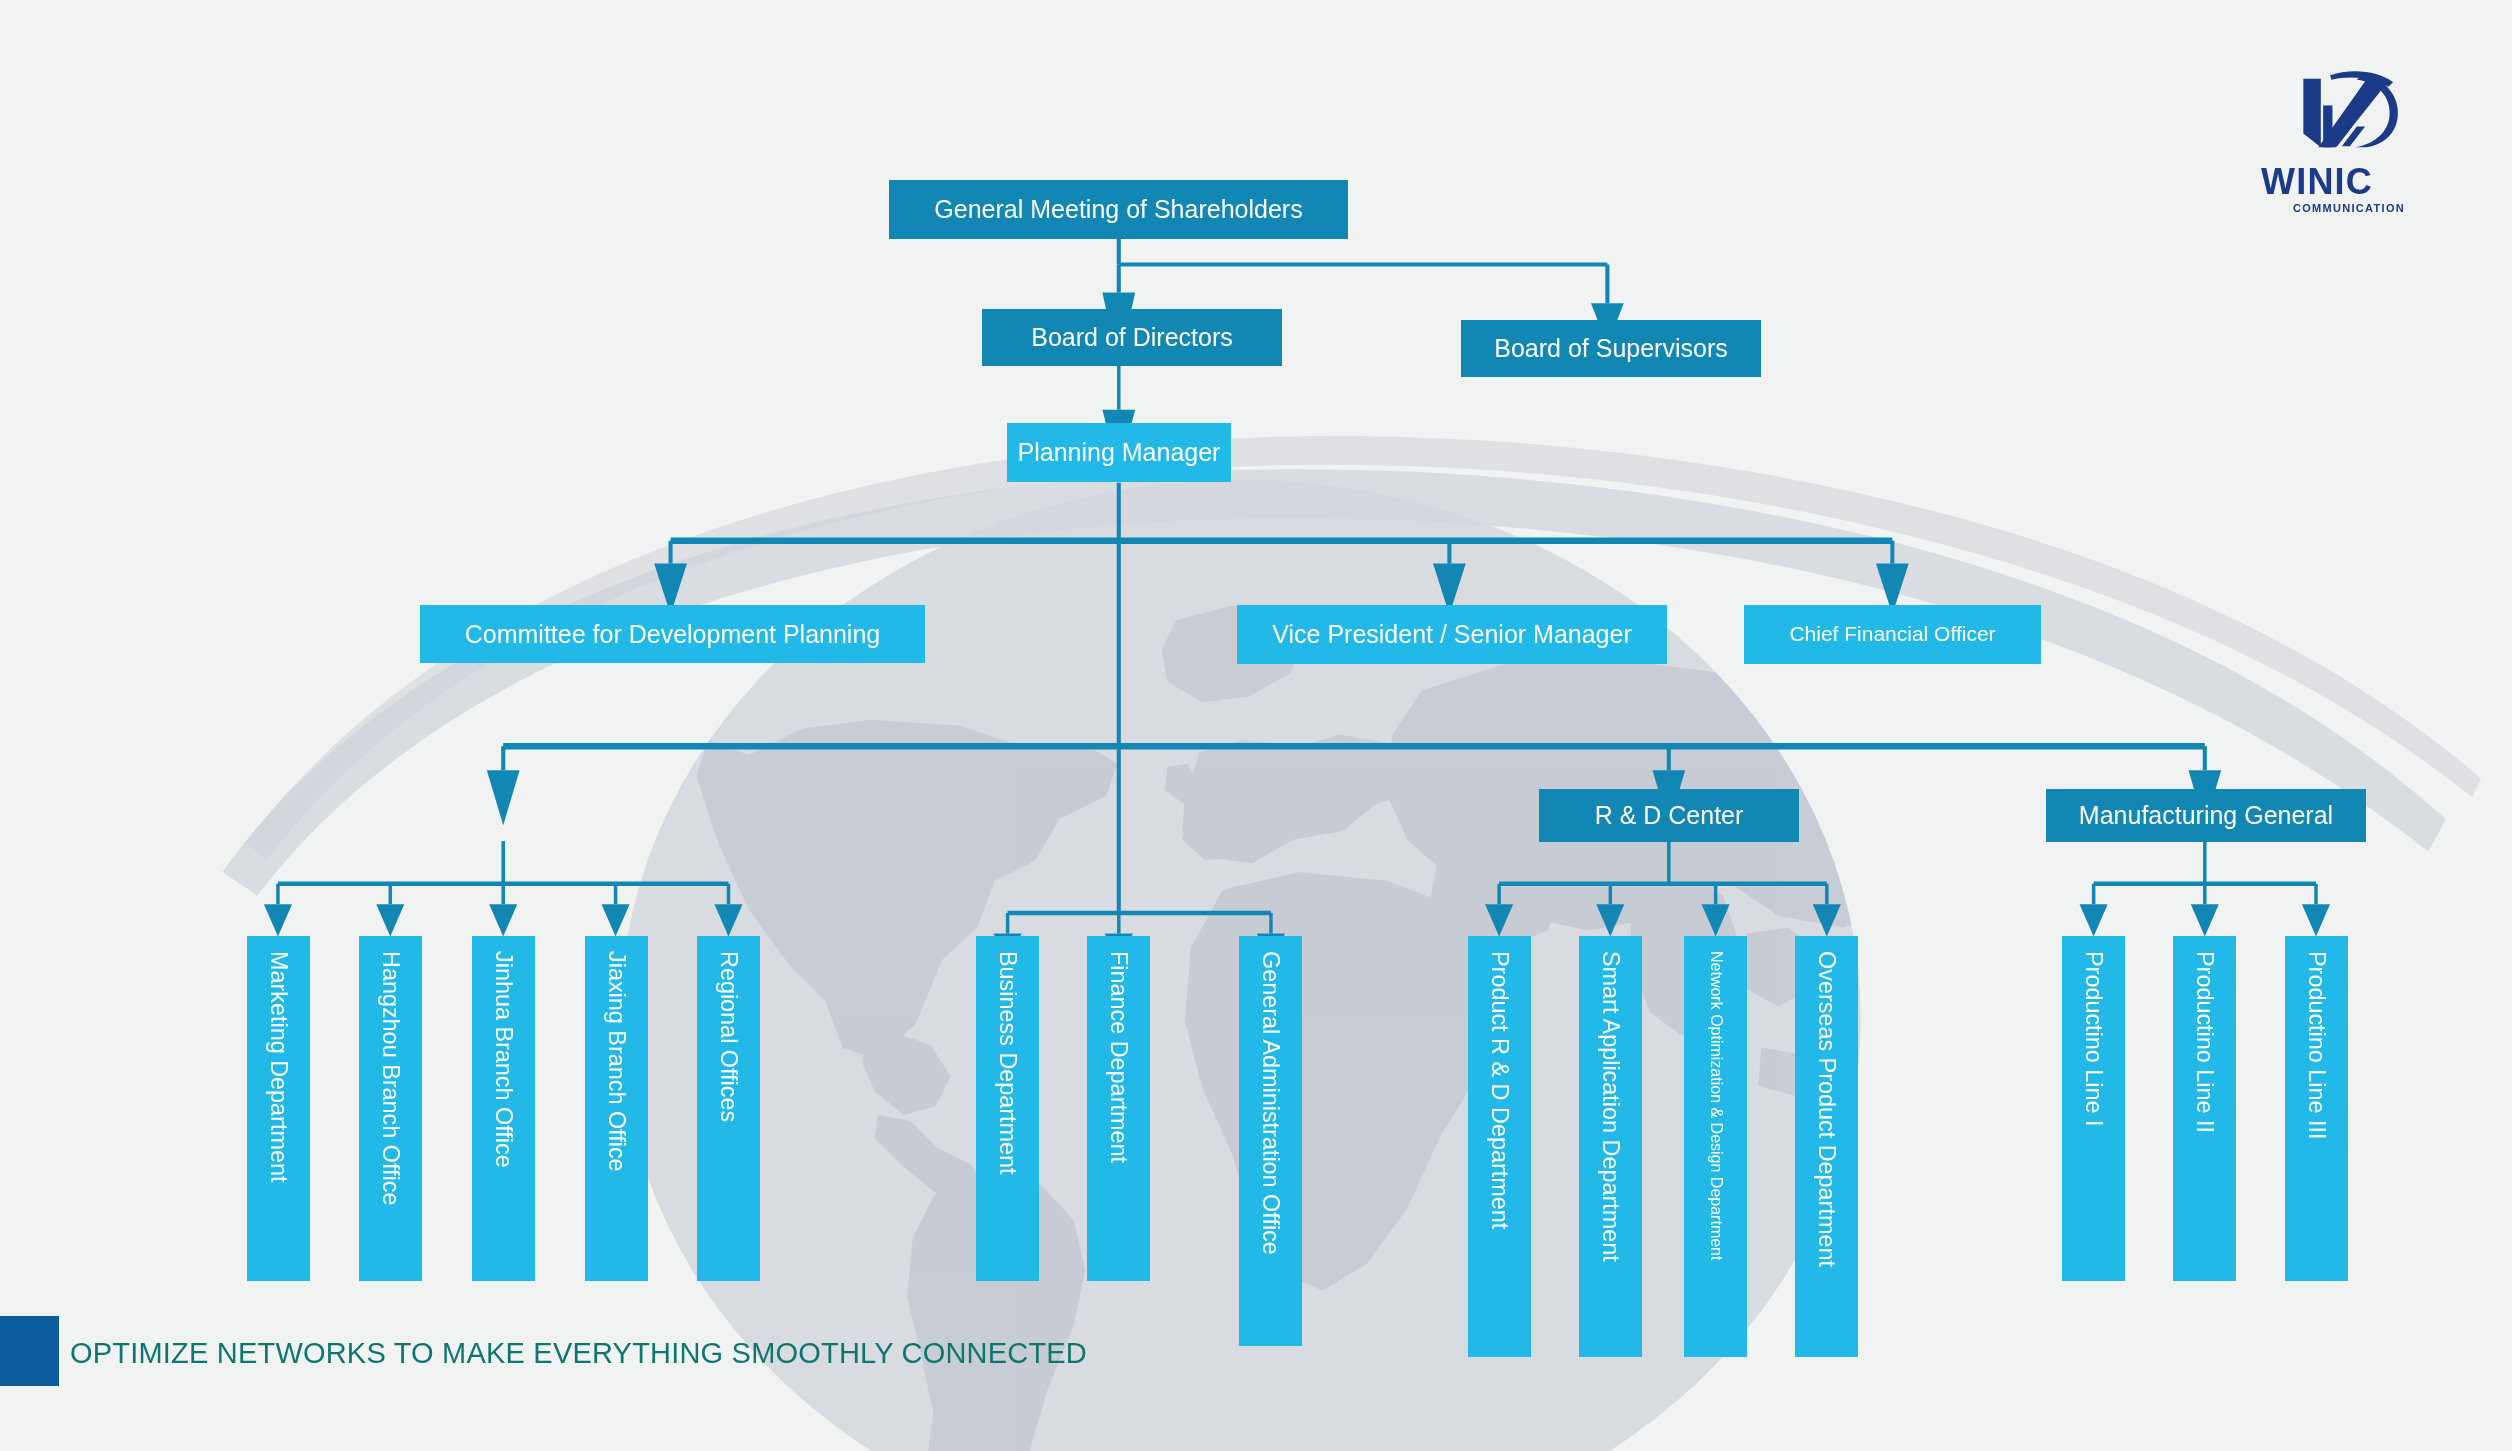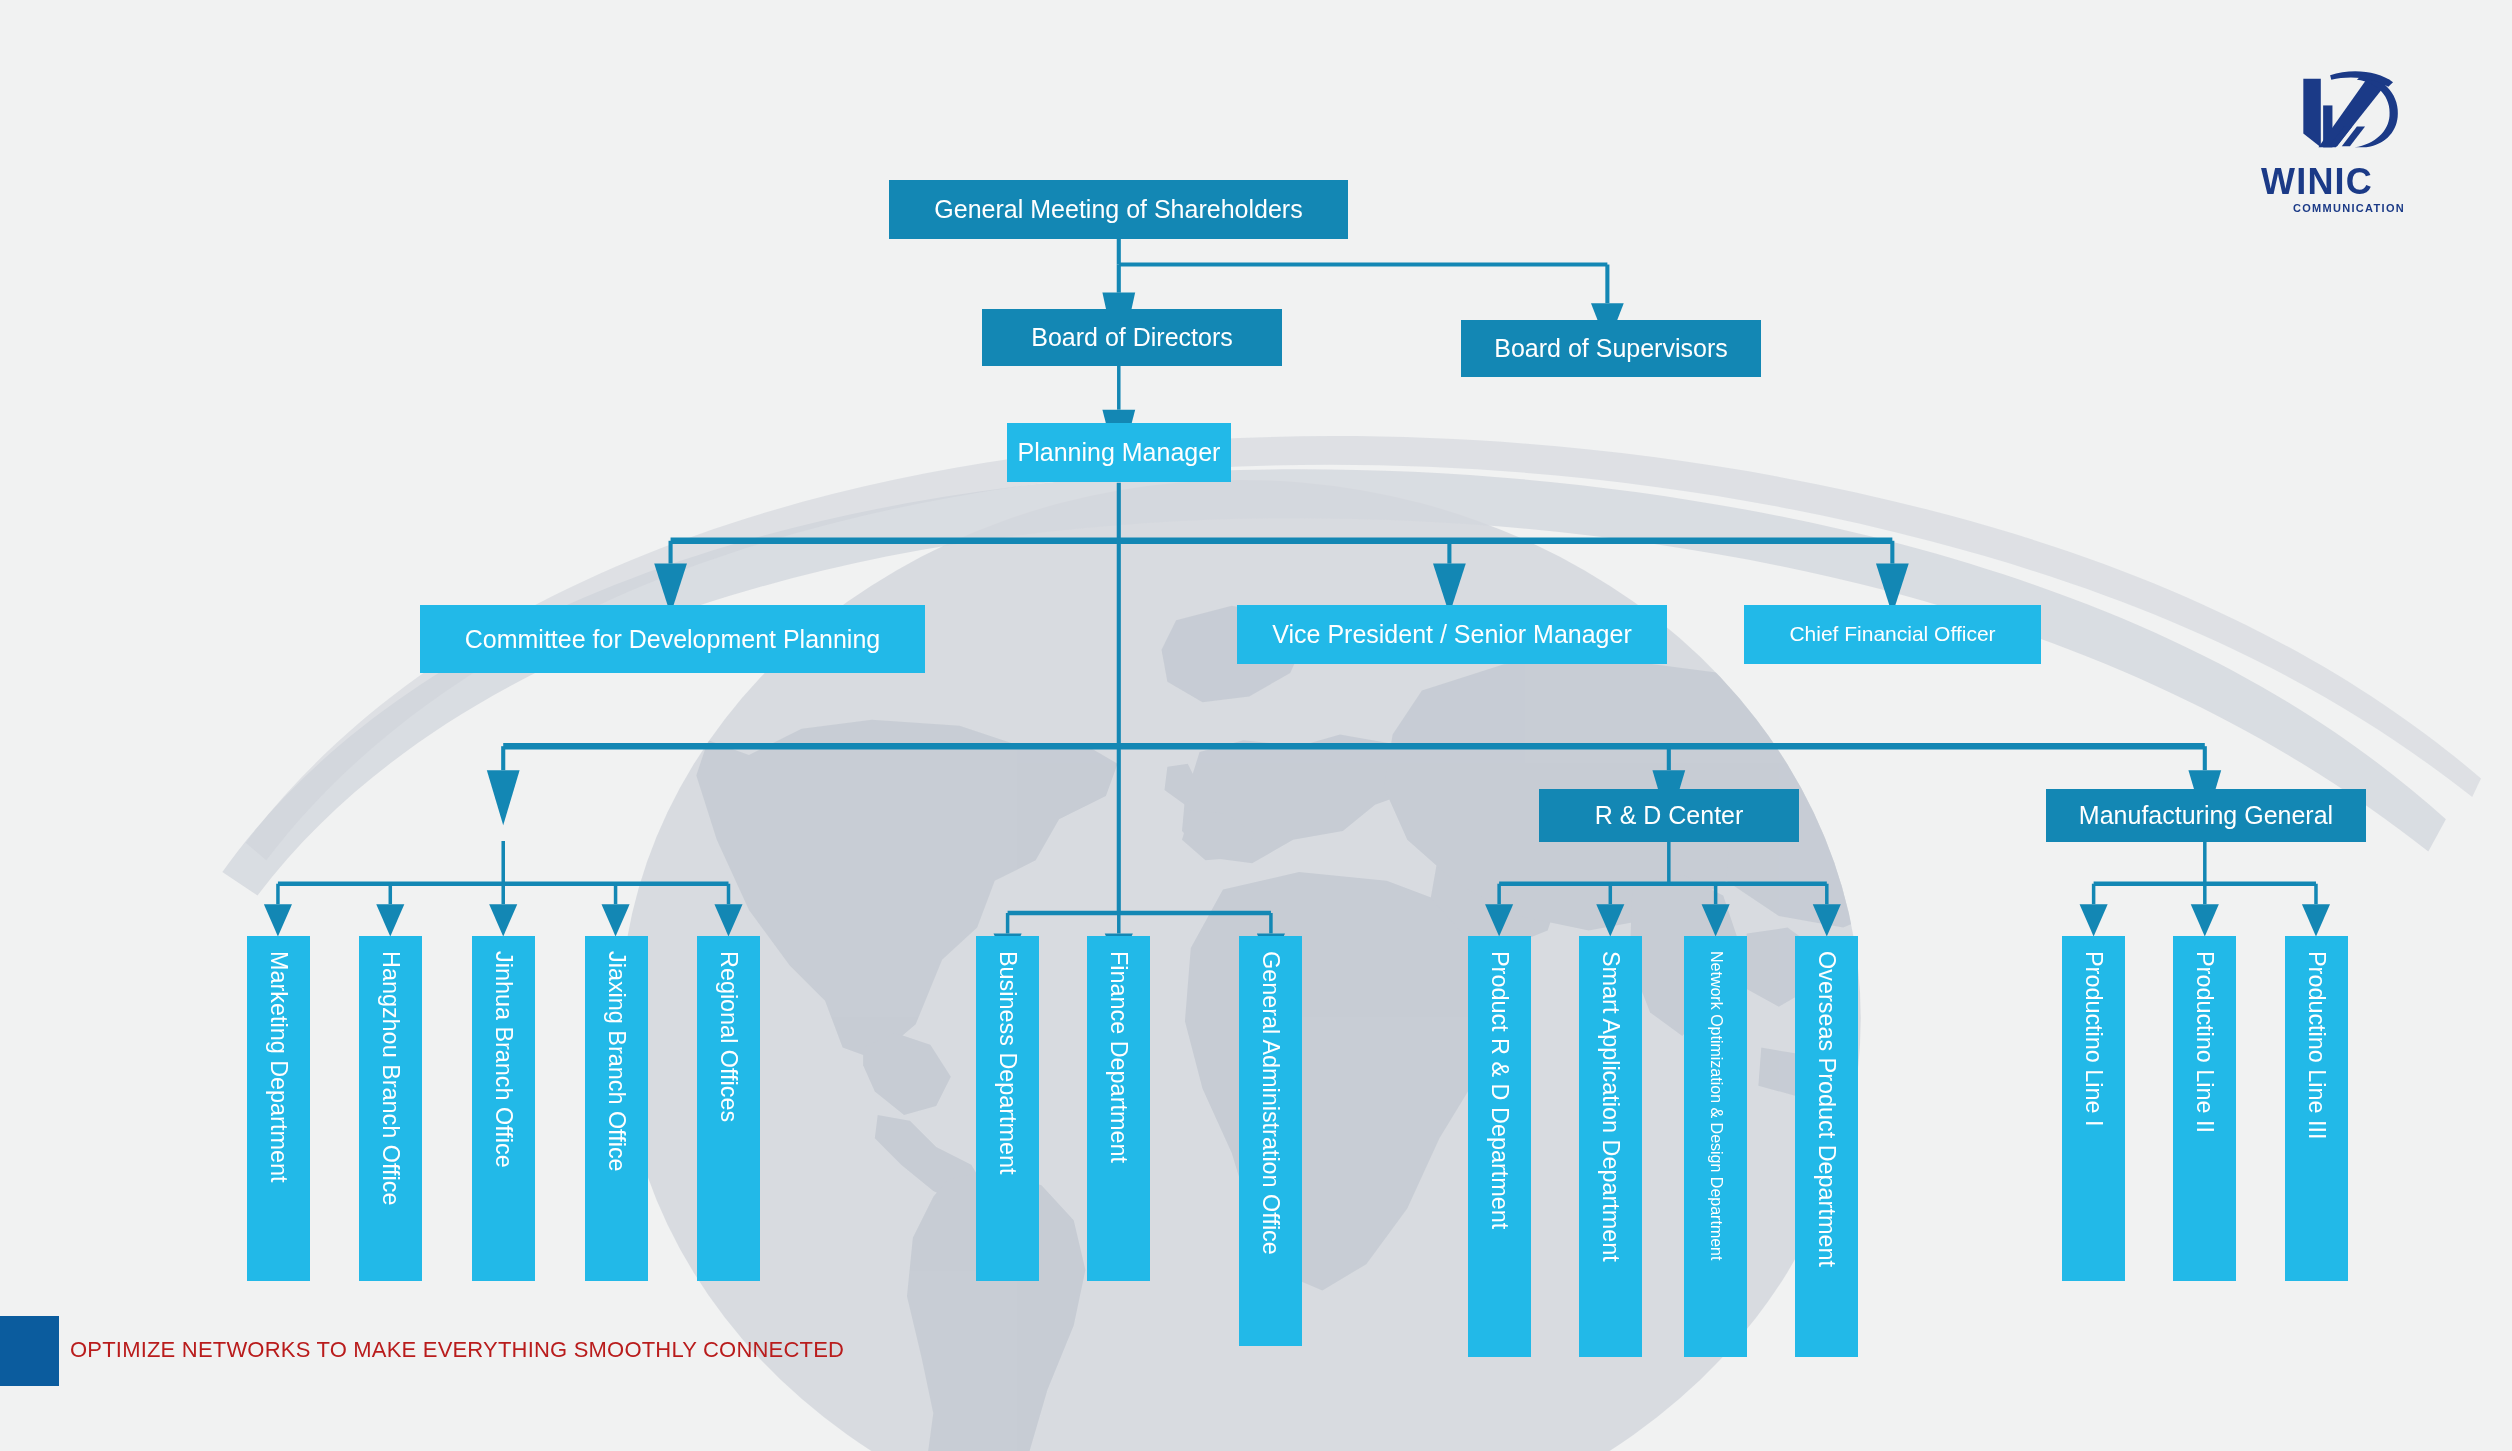--- a/index.html
+++ b/index.html
@@ -51,21 +51,21 @@
     position:absolute;left:0;top:133px;width:176px;
     text-align:center;color:#1b3a87;
     font-size:11px;font-weight:bold;letter-spacing:1.3px;
     font-family:"Liberation Sans", sans-serif;
   }
 
   
   #footer-swatch{position:absolute;z-index:4;left:0px;top:1316px;width:59px;height:70px;background:#0b5c9e;}
   #footer-text{
     position:absolute;z-index:4;left:70px;top:1337px;
-    color:#b91c1c;font-size:22px;letter-spacing:0.2px;
+    color:#0f766e;font-size:29px;letter-spacing:0.2px;
     font-family:"Liberation Sans", sans-serif;white-space:nowrap;
   }
 </style>
 </head>
 <body>
 
 <div id="stage">
 
   <svg class="bg-deco" viewBox="0 0 4293 2481" preserveAspectRatio="none" aria-hidden="true">
     <defs>
@@ -222,21 +222,21 @@
   </div>
 
   <div class="node dark" style="left:1461px;top:320px;width:300px;height:57px;font-size:25px;">
     <span>Board of Supervisors</span>
   </div>
 
   <div class="node light" style="left:1007px;top:423px;width:224px;height:59px;font-size:25px;">
     <span>Planning Manager</span>
   </div>
 
-  <div class="node light" style="left:420px;top:605px;width:505px;height:68px;font-size:25px;align-items:center;">
+  <div class="node light" style="left:420px;top:605px;width:505px;height:58px;font-size:25px;align-items:center;">
     <span>Committee for Development Planning</span>
   </div>
 
   <div class="node light" style="left:1237px;top:605px;width:430px;height:59px;font-size:25px;">
     <span>Vice President / Senior Manager</span>
   </div>
 
   <div class="node light" style="left:1744px;top:605px;width:297px;height:59px;font-size:21px;">
     <span>Chief Financial Officer</span>
   </div>

